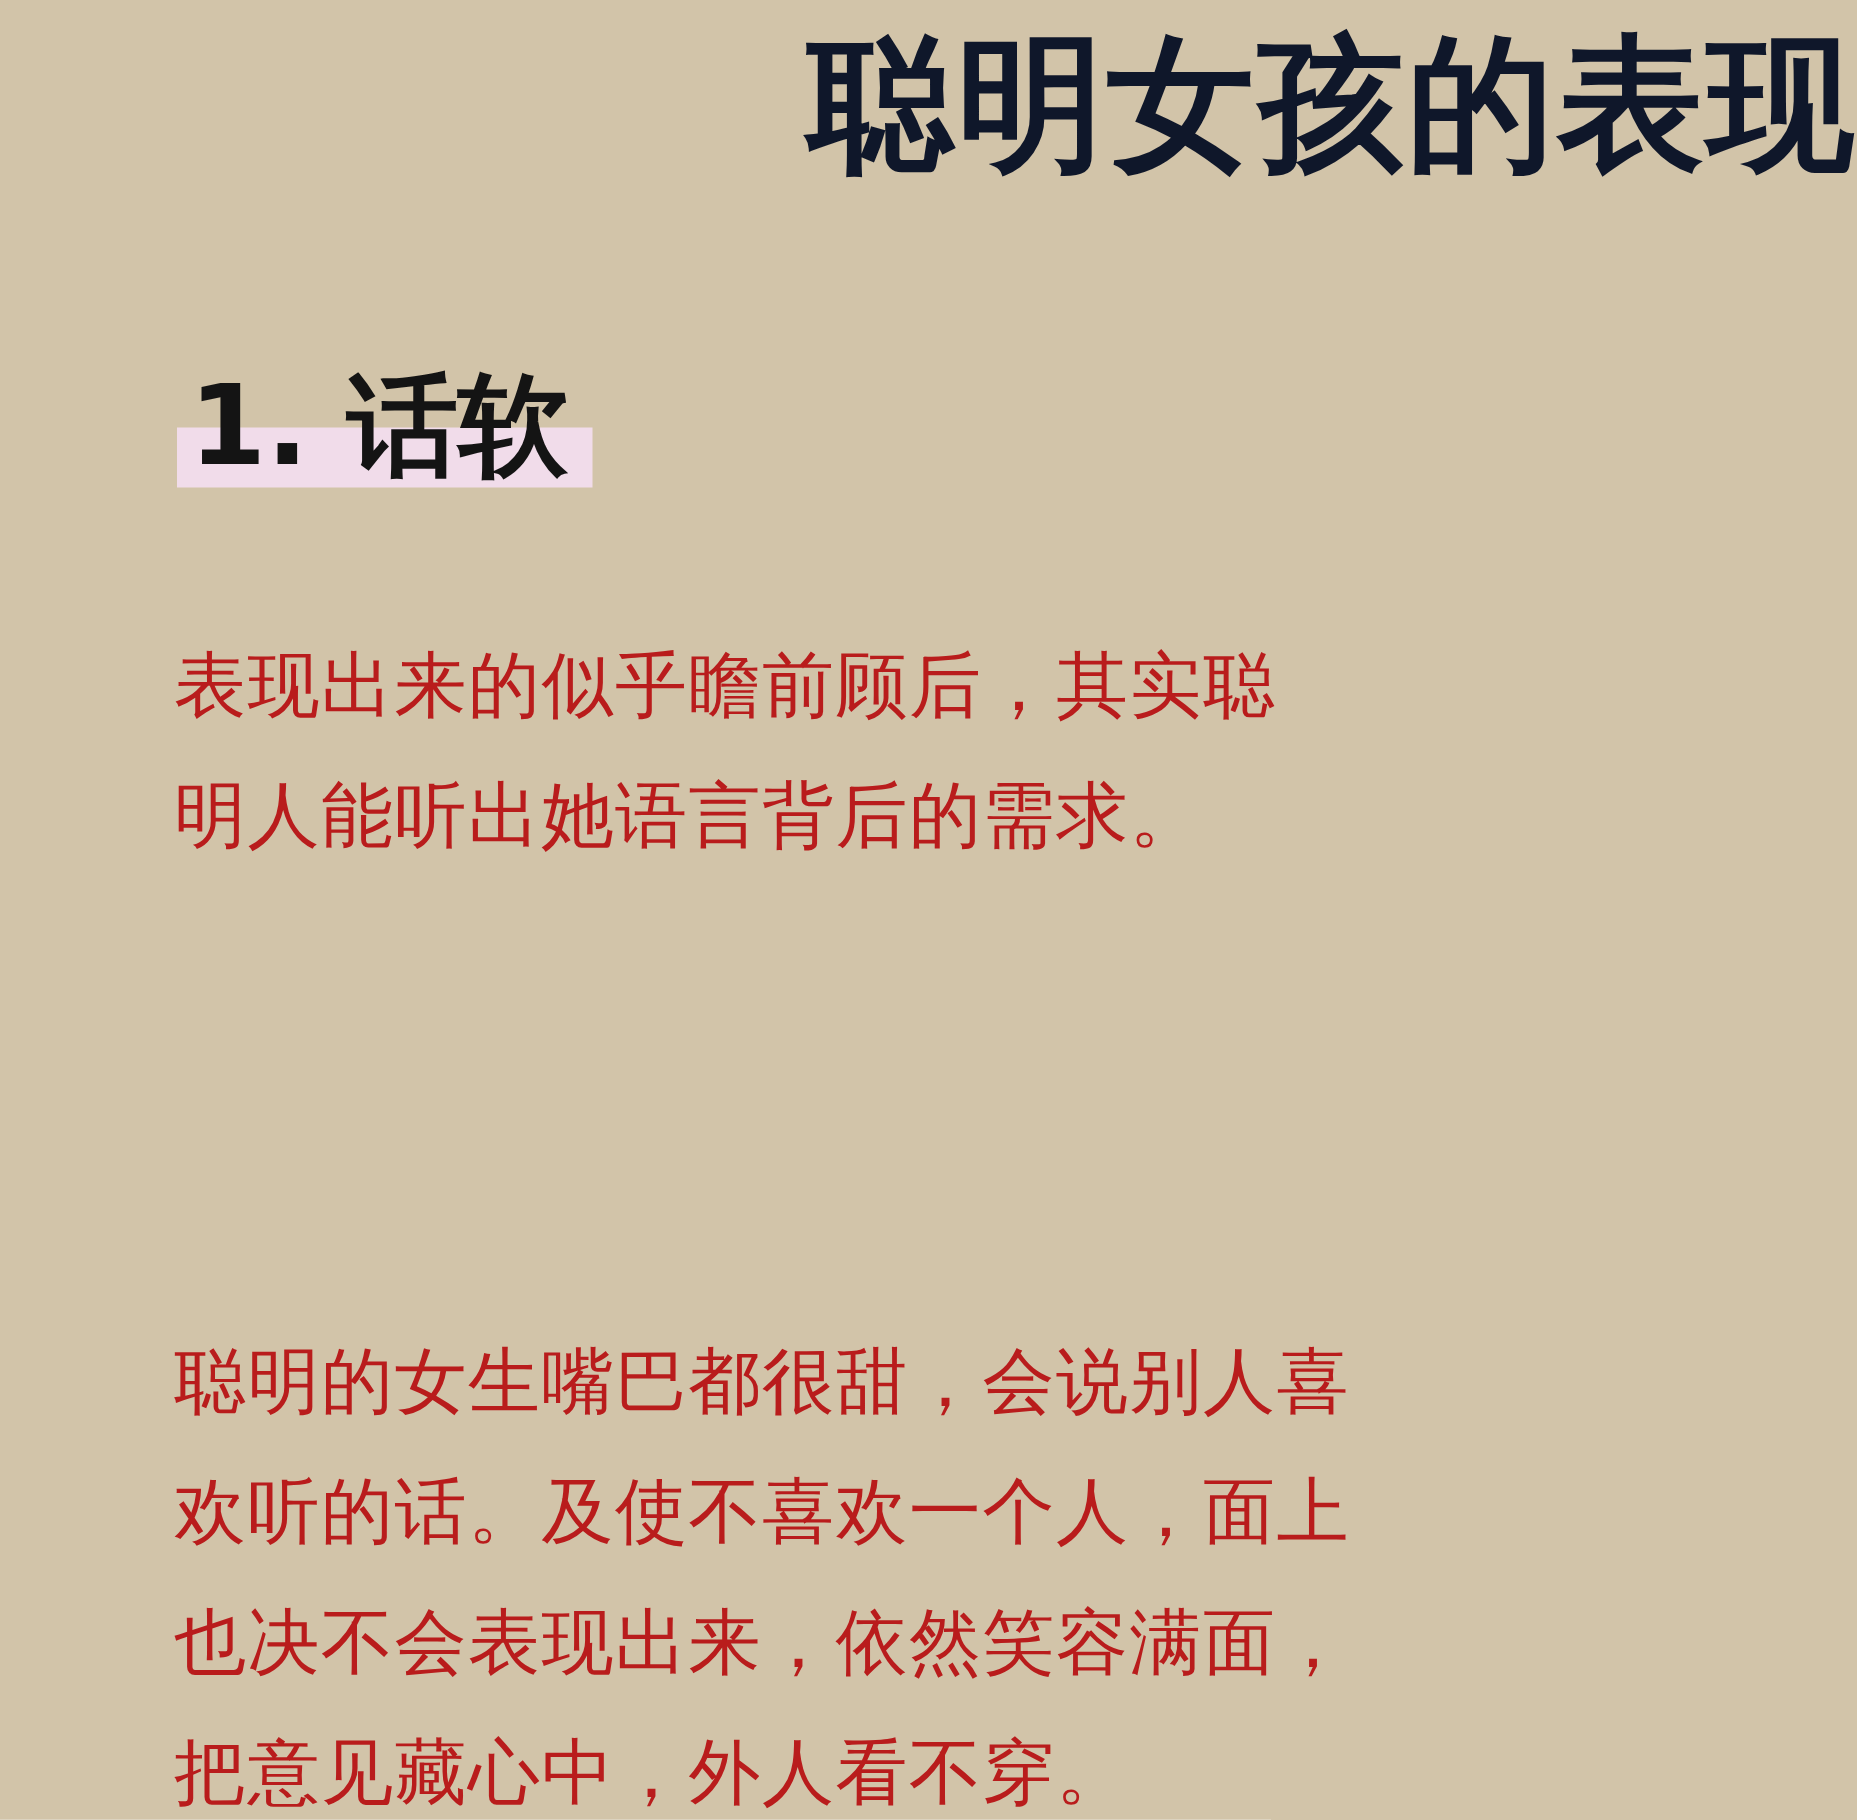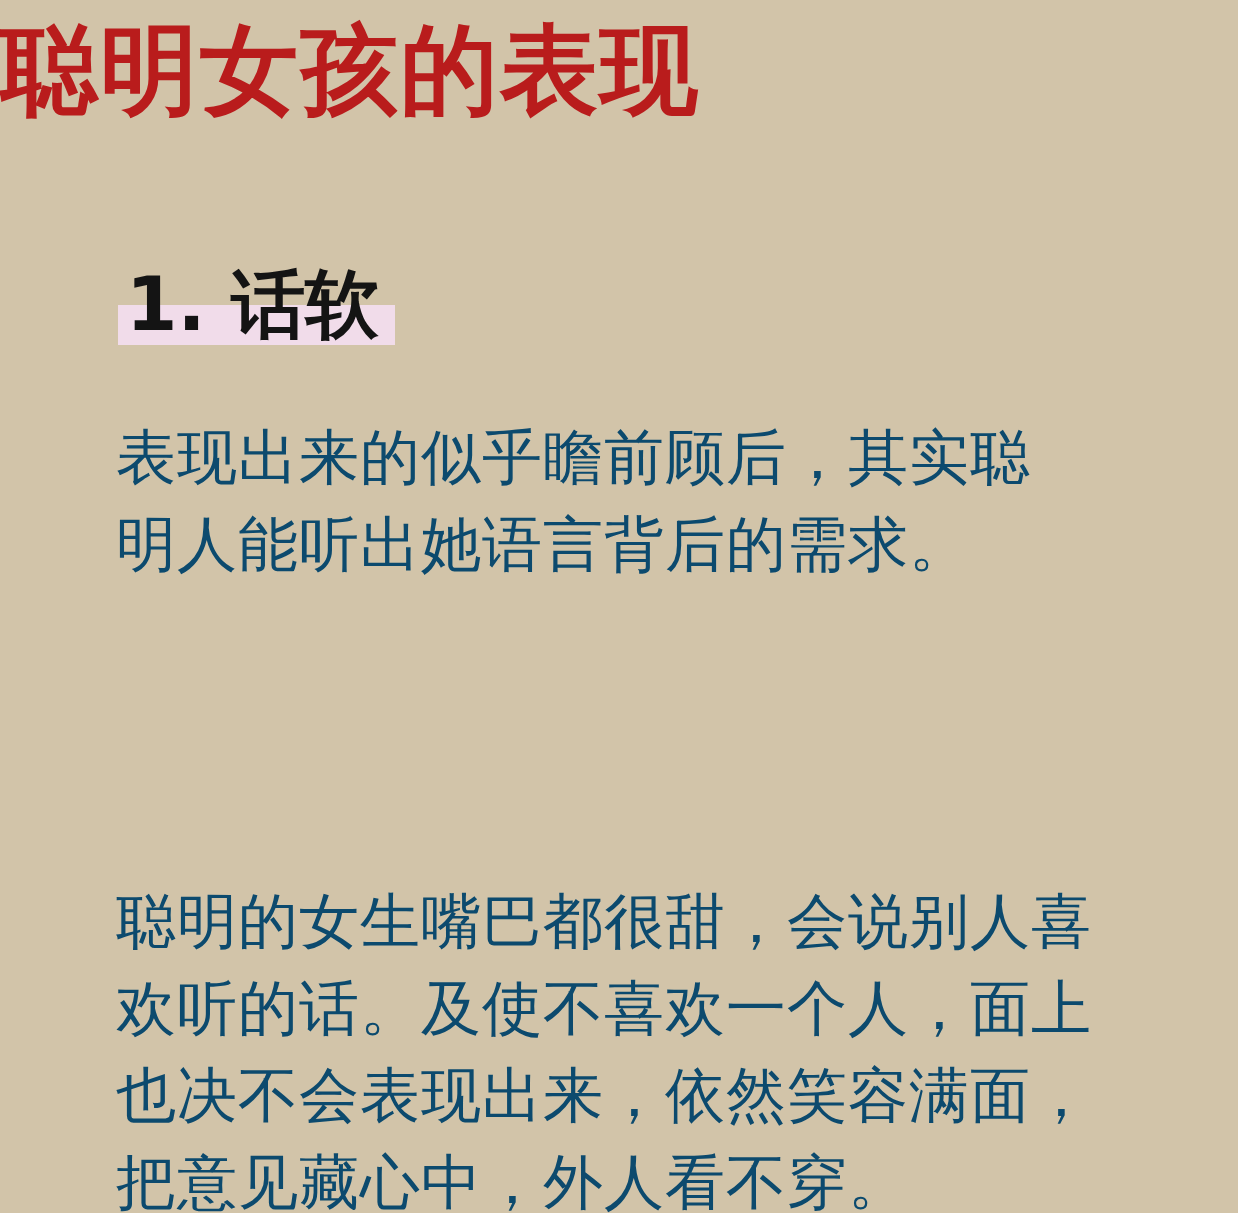--- a/index.html
+++ b/index.html
@@ -14,24 +14,24 @@
     width: 1238px;
     height: 1213px;
     background: #d2c4a9;
     overflow: hidden;
   }
   .title {
     position: absolute;
     top: 14px;
     left: 0;
     width: 100%;
-    text-align: left;
+    text-align: right;
     font-size: 98px;
     font-weight: 900;
-    color: #b91c1c;
+    color: #0f172a;
     letter-spacing: 2px;
     line-height: 1.15;
   }
   .section-heading {
     position: absolute;
     left: 126px;
     font-size: 74px;
     font-weight: 900;
     color: #141414;
     line-height: 1.1;
@@ -45,29 +45,29 @@
   .section-heading .hl::after {
     content: "";
     position: absolute;
     left: -8px;
     right: -16px;
     bottom: 0px;
     height: 0.55em;
     background: #f1dcea;
     z-index: -1;
   }
-  .heading-1 { top: 244px; margin-top: 20px; }
+  .heading-1 { top: 244px; }
   .heading-2 { top: 698px; }
   .body-text {
     position: absolute;
     left: 116px;
     width: 1050px;
-    font-size: 60px;
+    font-size: 48px;
     font-weight: 500;
-    color: #0c4a6e;
+    color: #b91c1c;
     line-height: 87px;
     letter-spacing: 1px;
     white-space: pre-line;
   }
   .body-1 { top: 414px; }
   .body-2 { top: 878px; }
 </style>
 </head>
 <body>
 

